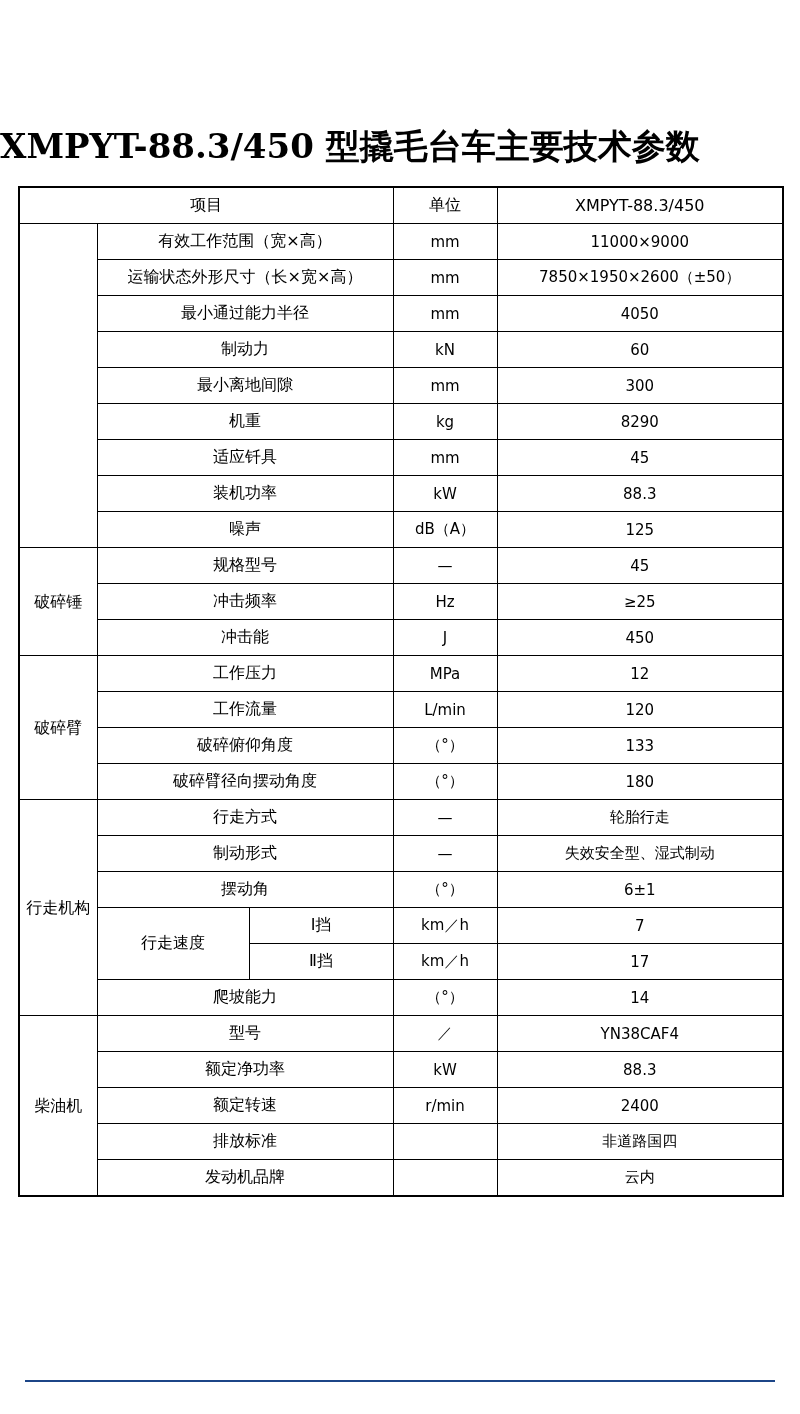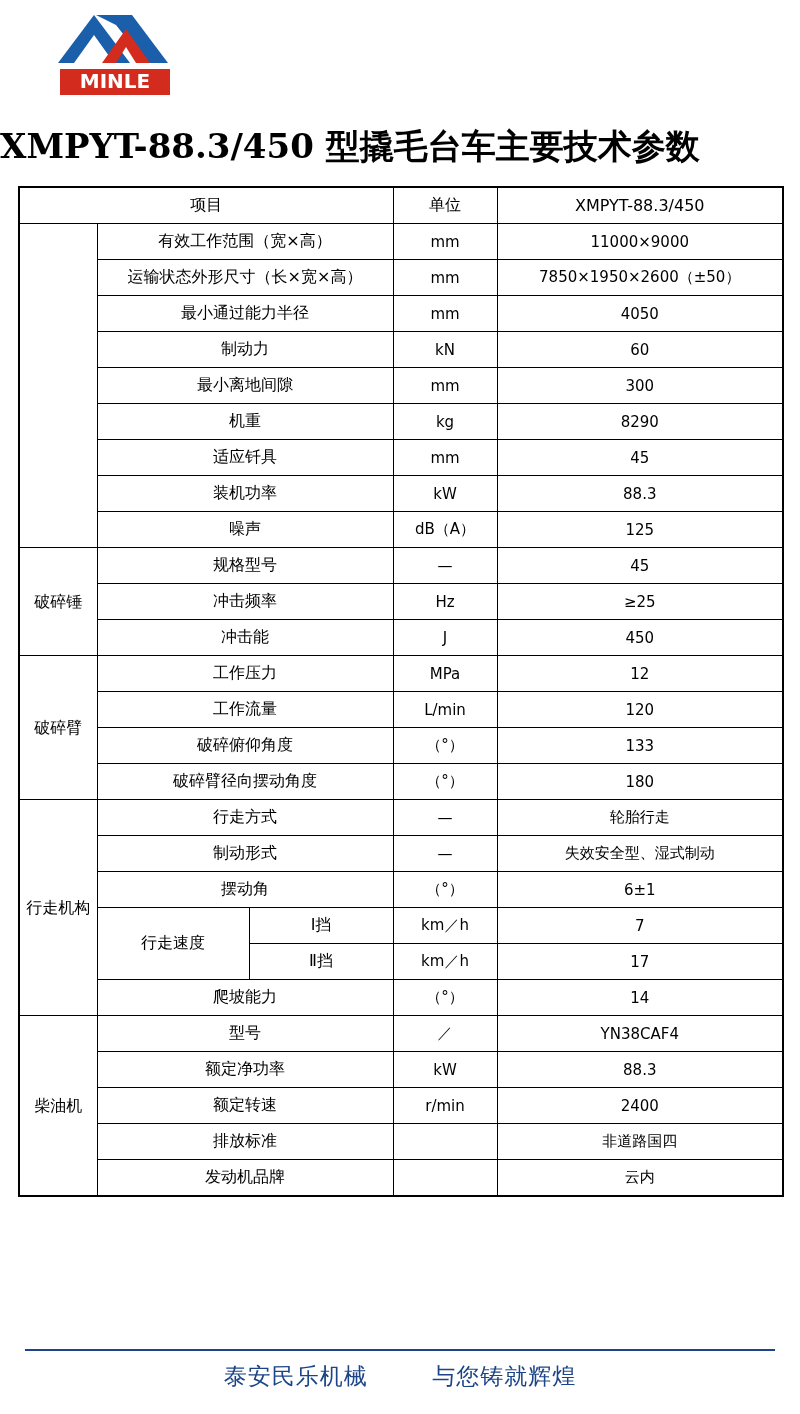--- a/index.html
+++ b/index.html
@@ -112,32 +112,20 @@
     font-size: 23px;
     font-family: "DejaVu Sans", "Liberation Sans", sans-serif;
     letter-spacing: 1px;
   }
   .footer-text .gap { display: inline-block; width: 48px; }
 </style>
 </head>
 <body>
 
 <div class="header">
-  <div class="logo">
-    <svg width="130" height="86" viewBox="0 0 130 86" xmlns="http://www.w3.org/2000/svg">
-
-      <polygon points="8,52 44,4 80,52 64,52 44,24 24,52" fill="#1b5faa"></polygon>
-      <polygon points="46,4 82,4 118,52 96,52 66,14" fill="#1b5faa"></polygon>
-
-      <polygon points="52,52 76,18 100,52 86,52 76,36 66,52" fill="#d32b1e"></polygon>
-
-      <rect x="10" y="58" width="110" height="26" fill="#d32b1e"></rect>
-      <text x="65" y="77" font-size="20" font-family="DejaVu Sans, Liberation Sans, sans-serif" font-weight="bold" fill="#ffffff" text-anchor="middle">MINLE</text>
-    </svg>
-  </div>
 </div>
 
 <div class="title">XMPYT-88.3/450 型撬毛台车主要技术参数</div>
 
 <div class="table-wrap">
 <table class="spec">
   <colgroup>
     <col style="width:78px">
     <col style="width:152px">
     <col style="width:144px">
@@ -296,18 +284,13 @@
       <td class="item" colspan="2">发动机品牌</td>
       <td class="unit"></td>
       <td class="val">云内</td>
     </tr>
   </tbody>
 </table>
 </div>
 
 <div class="footer">
   <div class="footer-rule"></div>
-  <div class="footer-text">
-    <span>泰安民乐机械</span>
-    <span class="gap"></span>
-    <span>与您铸就辉煌</span>
-  </div>
 </div>
 
 </body></html>

